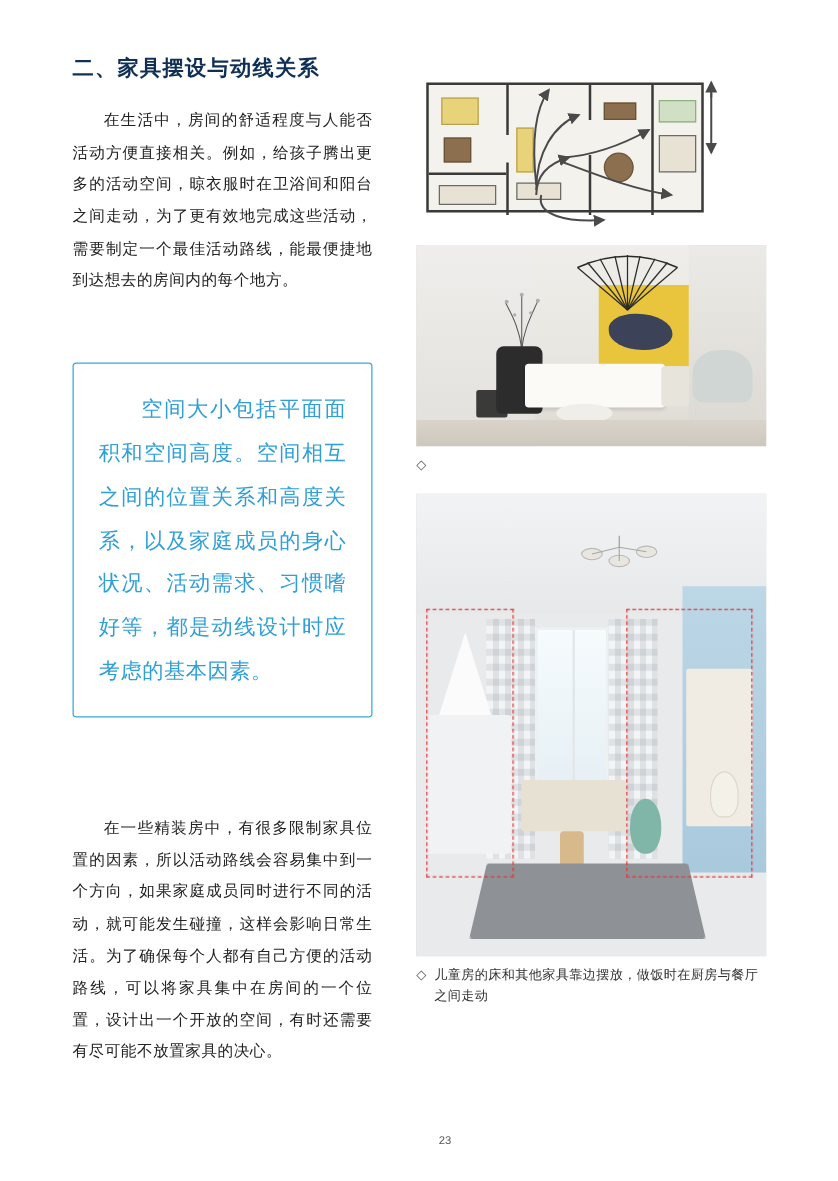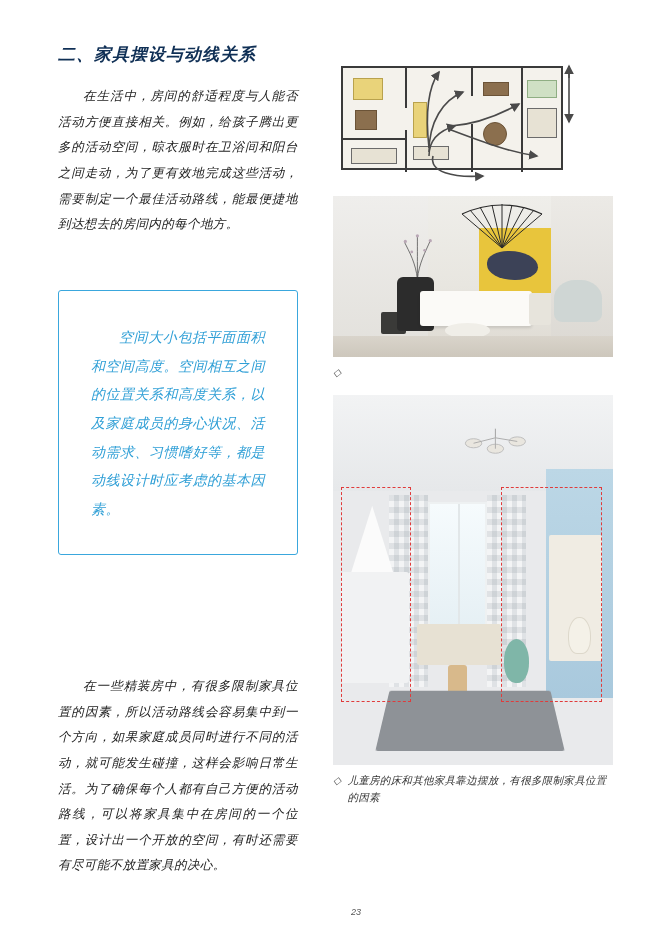--- a/index.html
+++ b/index.html
@@ -11,21 +11,20 @@
     width: 670px; height: 945px;
     position: relative;
     font-family: "Liberation Sans", sans-serif;
     color: #1a1a1a;
     overflow: hidden;
   }
   .page {
     position: absolute;
     inset: 0;
     background: #ffffff;
-    font-style: italic;
   }
 
   
   .left-col {
     position: absolute;
     left: 58px;
     top: 44px;
     width: 240px;
   }
   .section-title {
@@ -52,33 +51,33 @@
     position: absolute;
     left: 58px;
     top: 290px;
     width: 240px;
     min-height: 168px;
     border: 1px solid #3aa7dd;
     border-radius: 3px;
     padding: 16px 16px 14px 16px;
   }
   .callout-text {
-    font-size: 14px;
+    font-size: 17px;
     line-height: 2.05;
     color: #2f9fd6;
     text-align: justify;
     text-indent: 2em;
     letter-spacing: 0.4px;
-    margin: 16px;
+    margin: 4px;
   }
 
   .left-par2 {
     position: absolute;
     left: 58px;
-    top: 674px;
+    top: 650px;
     width: 240px;
   }
 
   
   .right-col {
     position: absolute;
     left: 333px;
     top: 52px;
     width: 280px;
   }
@@ -431,20 +430,20 @@
           <div class="kr-ball"></div>
           <div class="kr-owl"></div>
           <div class="kr-toy"></div>
           <div class="kr-rug"></div>
           <div class="kr-redbox kr-redbox-1"></div>
           <div class="kr-redbox kr-redbox-2"></div>
         </div>
       </div>
       <div class="caption">
         <span class="diamond">◇</span>
-        <span>儿童房的床和其他家具靠边摆放，有很多限制家具位置的因素</span>
+        <span>儿童房的床和其他家具靠边摆放，做饭时在厨房与餐厅之间走动</span>
       </div>
     </div>
 
   </div>
 
   <div class="page-number">23</div>
 </div>
 
 </body></html>

